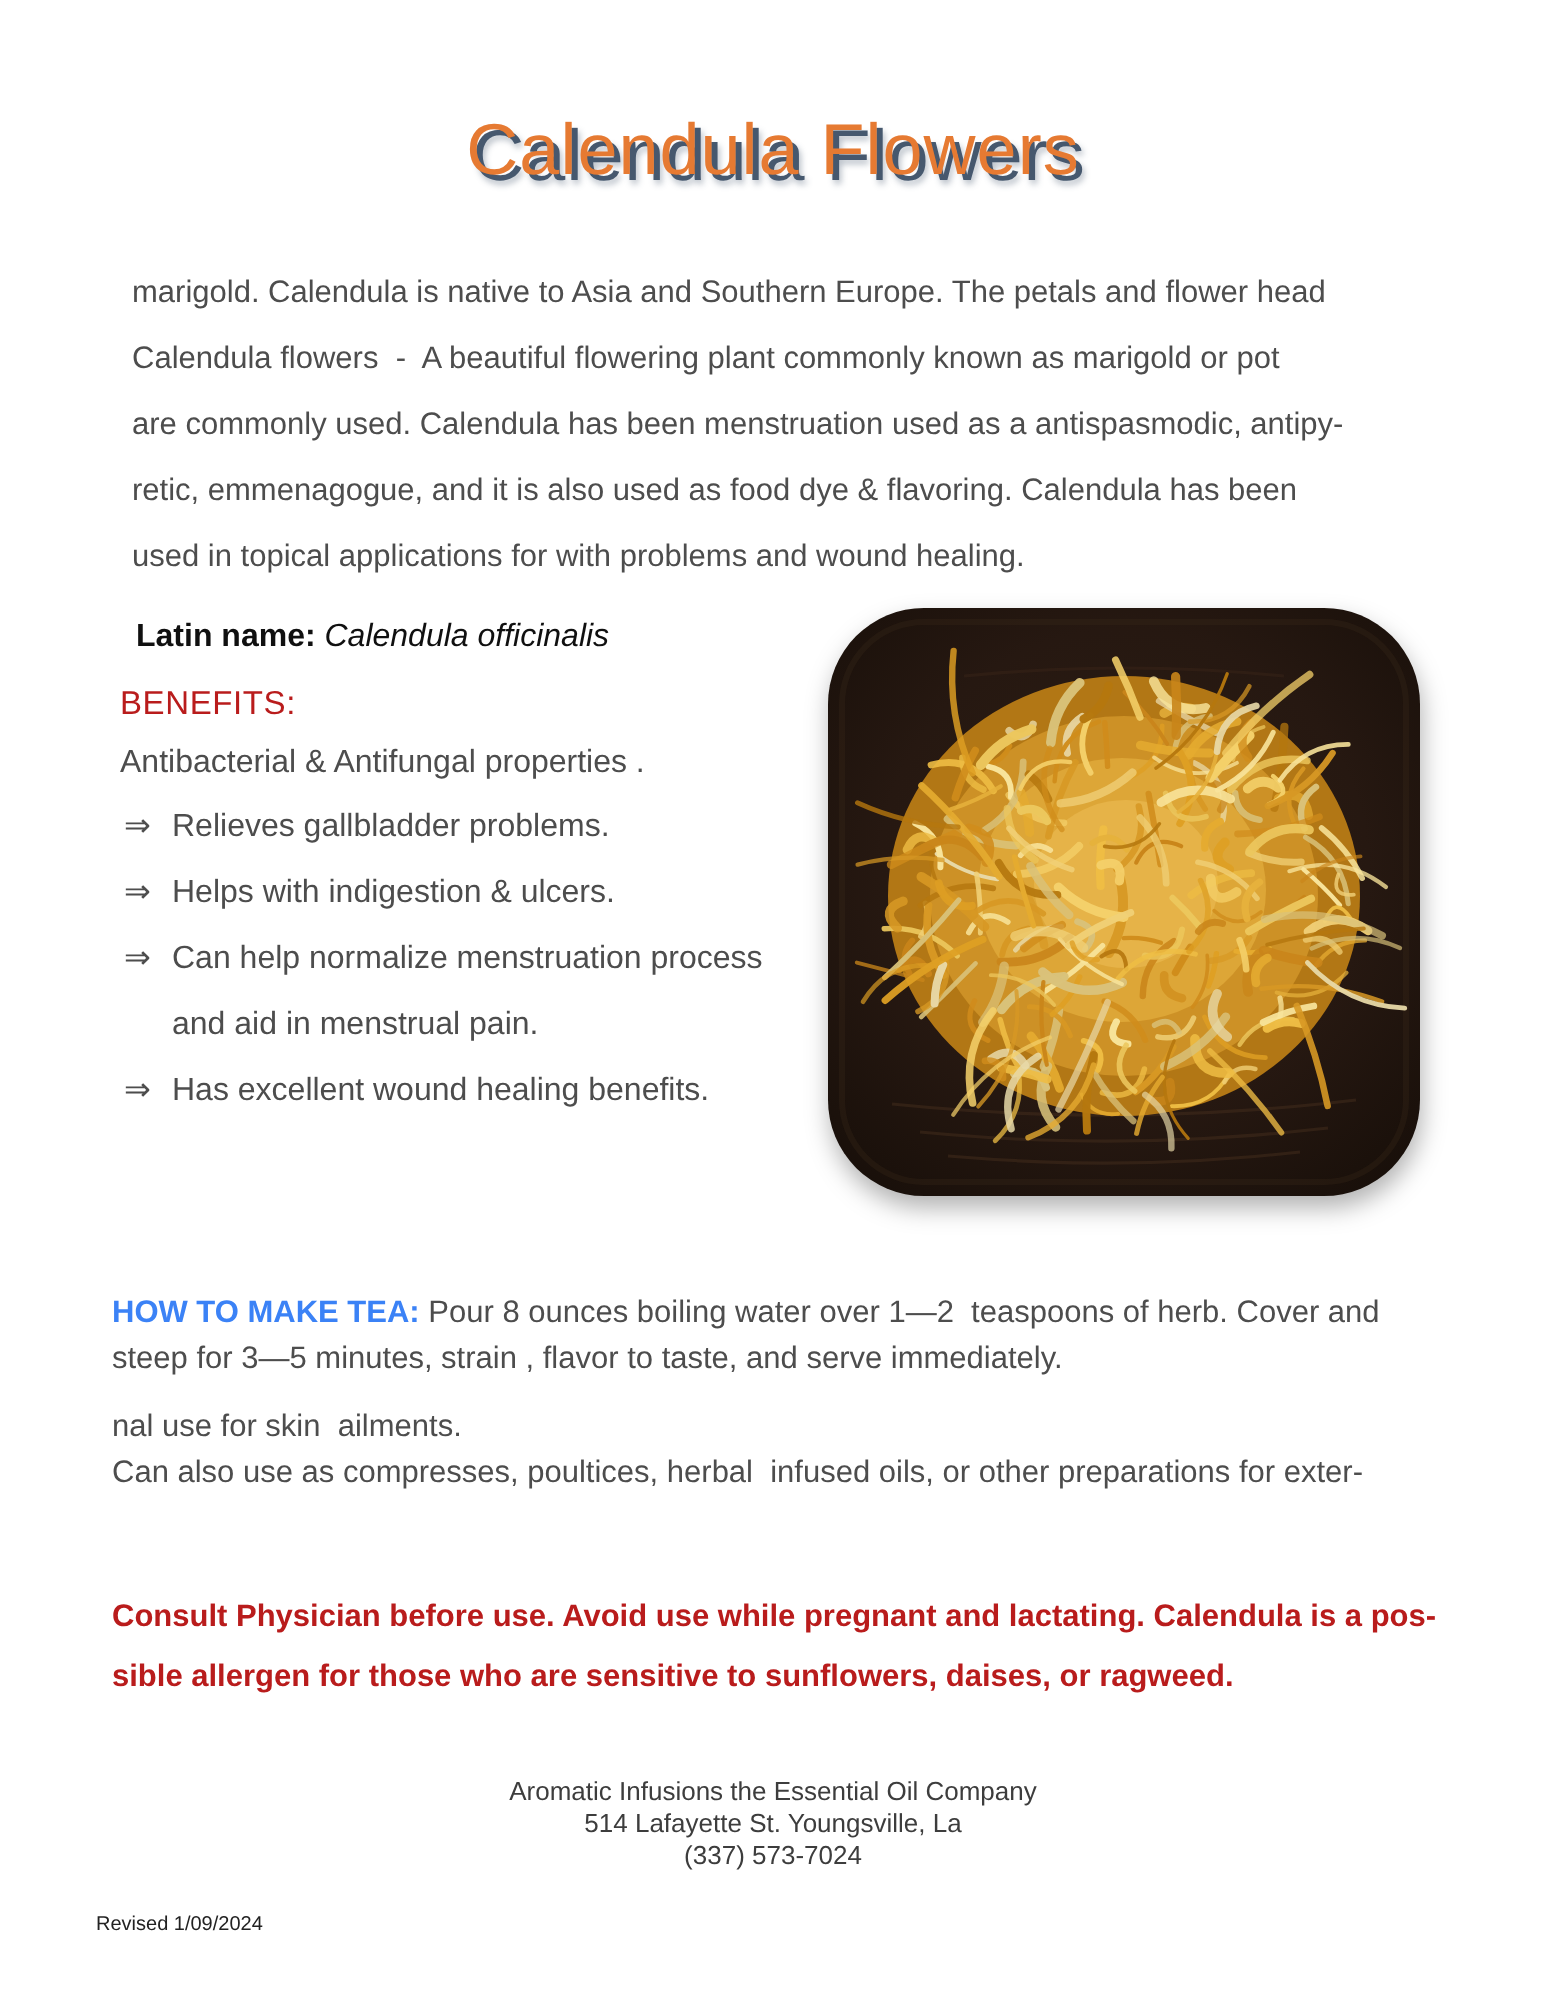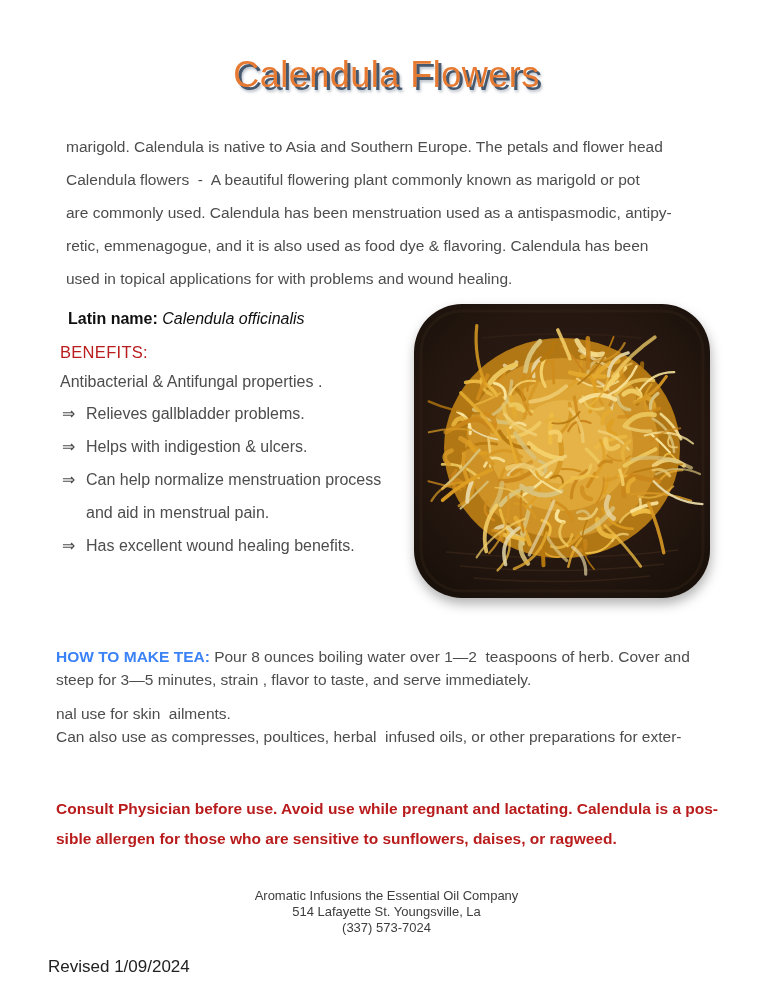--- a/index.html
+++ b/index.html
@@ -25,21 +25,21 @@
   .btxt{white-space:pre;}
   .photo{
     position:absolute;left:412px;top:302px;width:300px;height:298px;
     filter:drop-shadow(1px 6px 6px rgba(0,0,0,0.30));
   }
   .tea{position:absolute;left:56px;top:646px;font-size:15.5px;line-height:22.5px;color:#4d4d4d;}
   .tea .b{color:#3b82f6;}
   .external{position:absolute;left:56px;top:703px;font-size:15.5px;line-height:22.5px;color:#4d4d4d;}
   .warning{position:absolute;left:56px;top:794px;font-size:15.5px;line-height:30px;font-weight:700;color:#b91c1c;}
   .footer{position:absolute;left:0;top:876px;width:100%;text-align:center;font-size:13px;line-height:16px;color:#3d3d3d;margin-top:12px;}
-  .revised{position:absolute;left:48px;top:957px;font-size:17px;color:#222222;}
+  .revised{position:absolute;left:48px;top:957px;font-size:10px;color:#222222;}
 </style>
 </head>
 <body>
 
 <div class="page">
 
   <h1 class="title">Calendula Flowers</h1>
 
   <div class="intro">
     <div class="ln">marigold. Calendula is native to Asia and Southern Europe. The petals and flower head</div>

